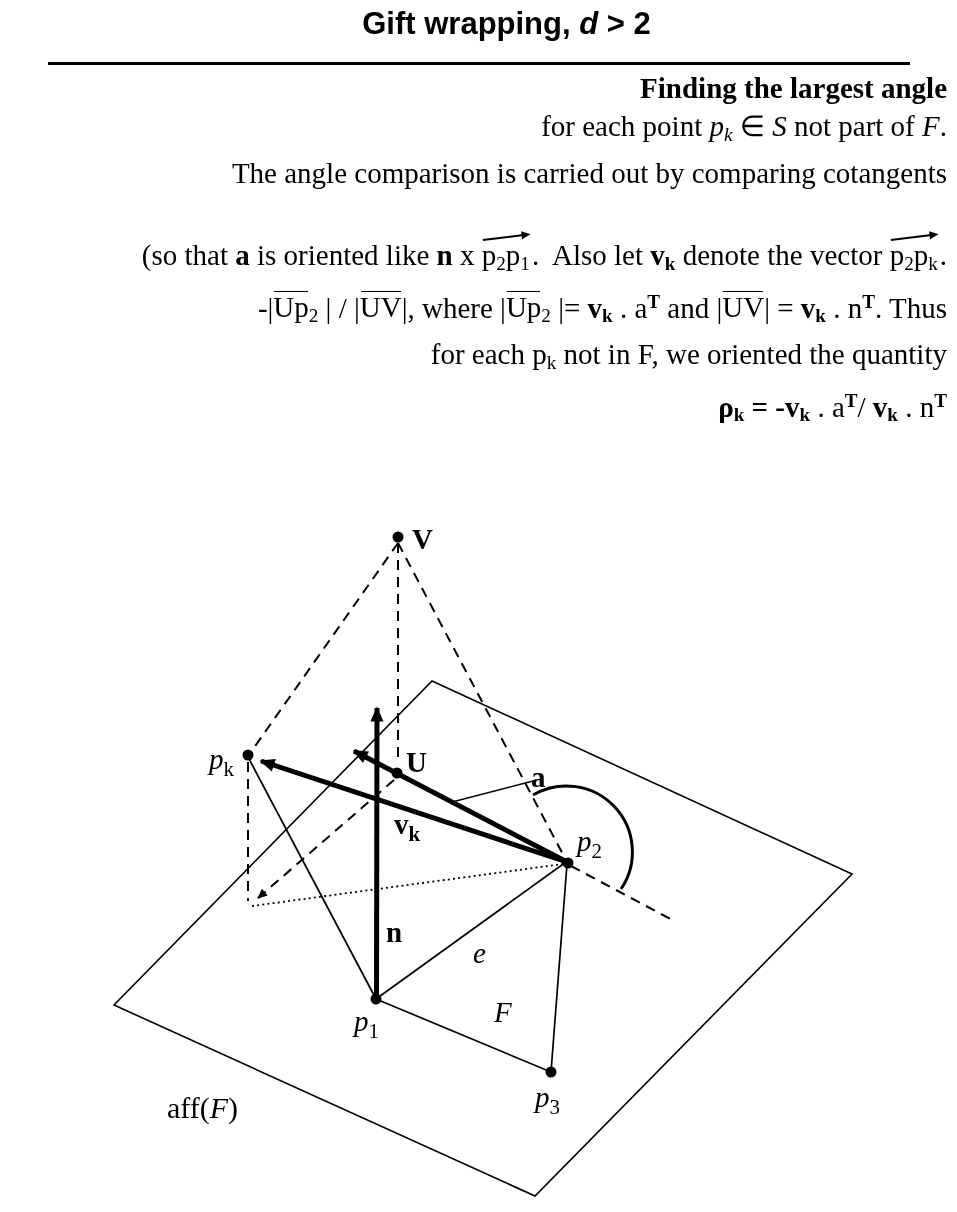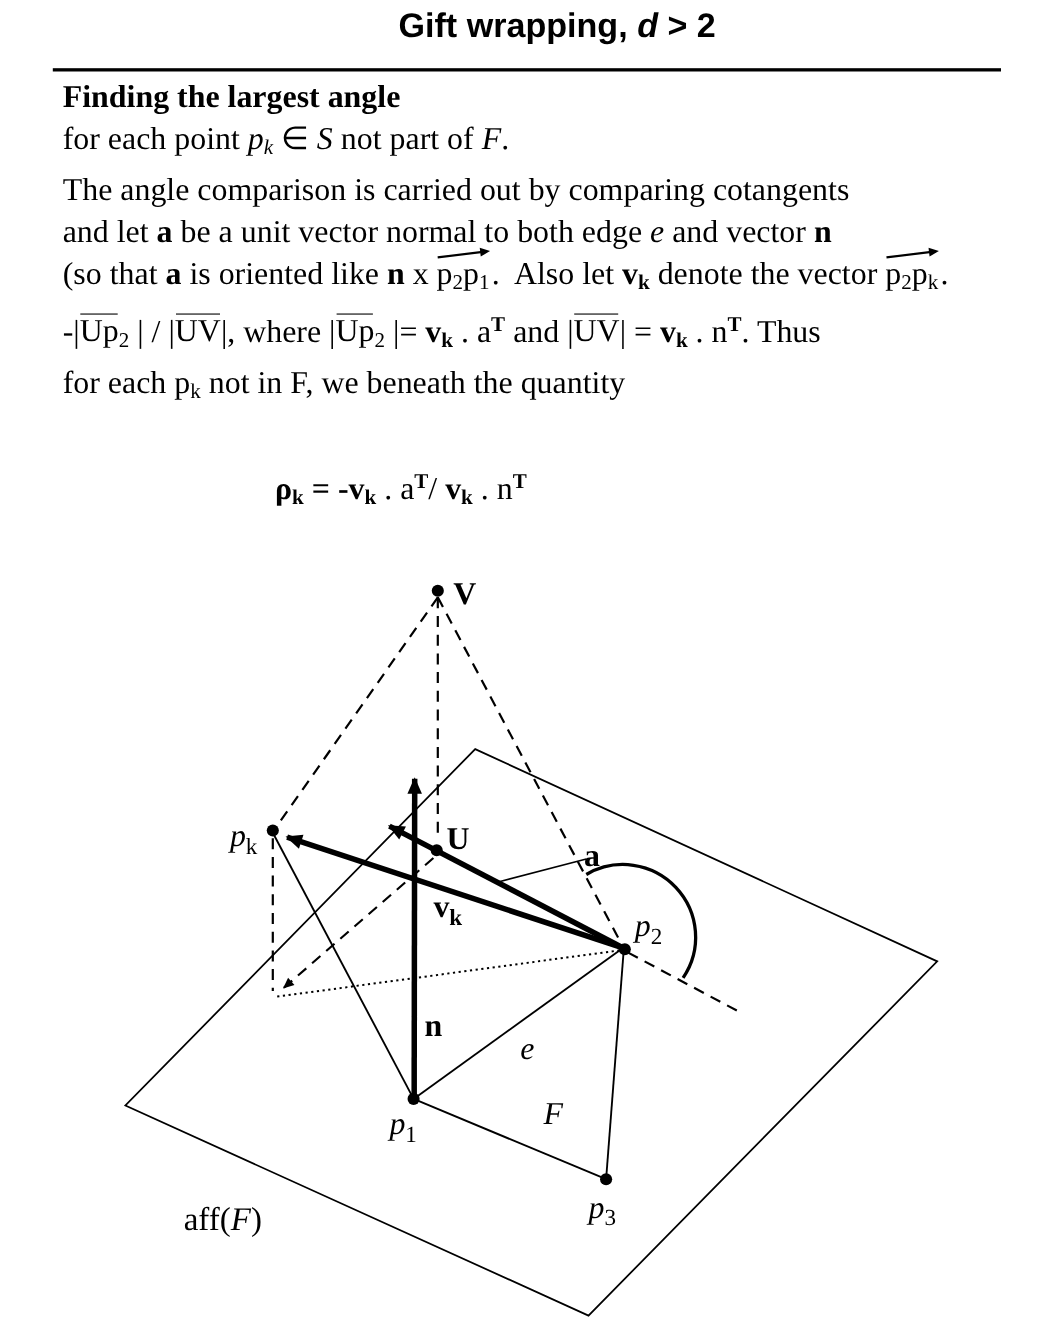--- a/index.html
+++ b/index.html
@@ -2,54 +2,53 @@
 <html><head>
 <meta charset="utf-8">
 <style>
   html,body{margin:0;padding:0;}
   body{width:957px;height:1212px;background:#ffffff;color:#000;position:relative;
        font-family:"Liberation Serif",serif;overflow:hidden;}
   .title{position:absolute;top:6px;left:0;width:957px;text-align:center;
          font-family:"Liberation Sans",sans-serif;font-weight:bold;font-size:31px;margin-left:28px;}
   .title .var{font-style:italic;}
   .rule{position:absolute;left:48px;top:62px;width:862px;height:2.5px;background:#000;}
-  .textblock{position:absolute;left:57px;top:69px;width:890px;font-size:29px;line-height:38px;}
+  .textblock{position:absolute;left:57px;top:69px;width:890px;font-size:29px;line-height:38px;text-align:right;}
   .heading{font-weight:bold;}
   .bline{white-space:nowrap;}
-  .indent{padding-left:193px;margin-top:44px;}
+  .indent{padding-left:193px;}
   .b{font-weight:bold}
   .i{font-style:italic}
   .sub{font-size:0.66em;vertical-align:-0.25em}
   .sup{font-size:0.66em;vertical-align:0.5em}
   .ov{display:inline-block;position:relative;}
   .ov::before{content:"";position:absolute;left:1px;right:1px;top:3px;border-top:1.8px solid #000;}
-  .oarr{display:inline-block;position:relative;padding-right:2px;}
+  .oarr{display:inline-block;position:relative;padding-right:2px;margin-top:44px;}
   .oarr .arr{position:absolute;left:1px;right:4px;top:3px;height:0;border-top:2px solid #000;
              transform:rotate(-7deg);transform-origin:left bottom;}
   .oarr .arr::after{content:"";position:absolute;right:-3px;top:-5.2px;width:0;height:0;
              border-left:9px solid #000;border-top:4.2px solid transparent;border-bottom:4.2px solid transparent;}
   svg{position:absolute;left:0;top:0;}
   svg text{font-family:"Liberation Serif",serif;fill:#000;}
 </style>
 </head>
 <body>
 
 <div class="title"><span>Gift wrapping, </span><span class="var">d</span><span> &gt; 2</span></div>
 
 <div class="rule"></div>
 
 <div class="textblock">
   <div class="bline heading">Finding the largest angle</div>
   <div>
       <div class="bline"><span>for each point </span><span class="i">p</span><span class="sub i">k</span><span> ∈ </span><span class="i">S</span><span> not part of </span><span class="i">F</span><span>.</span></div>
       <div class="bline"><span>The angle comparison is carried out by comparing cotangents</span></div>
-      <div class="bline"><span>and let </span><span class="b">a</span><span> be a unit vector normal to both edge </span><span class="i">e</span><span> and vector </span><span class="b">n</span></div>
       <div class="bline"><span>(so that </span><span class="b">a</span><span> is oriented like </span><span class="b">n</span><span> x </span><span class="oarr"><span>p</span><span class="sub">2</span><span>p</span><span class="sub">1</span><span class="arr"></span></span><span>.&nbsp; Also let </span><span class="b">v</span><span class="sub b">k</span><span> denote the vector </span><span class="oarr"><span>p</span><span class="sub">2</span><span>p</span><span class="sub">k</span><span class="arr"></span></span><span>.</span></div>
       <div class="bline"><span>-|</span><span class="ov"><span>Up</span></span><span class="sub">2</span><span> | / |</span><span class="ov"><span>UV</span></span><span>|, where |</span><span class="ov"><span>Up</span></span><span class="sub">2</span><span> |= </span><span class="b">v</span><span class="sub b">k</span><span> . a</span><span class="sup b">T</span><span> and |</span><span class="ov"><span>UV</span></span><span>| = </span><span class="b">v</span><span class="sub b">k</span><span> . n</span><span class="sup b">T</span><span>. Thus</span></div>
-      <div class="bline"><span>for each p</span><span class="sub">k</span><span> not in F, we beneath the quantity</span></div>
+      <div class="bline"><span>for each p</span><span class="sub">k</span><span> not in F, we oriented the quantity</span></div>
       <div class="bline indent"><span class="b">ρ</span><span class="sub b">k</span><span class="b"> = -</span><span class="b">v</span><span class="sub b">k</span><span> . a</span><span class="sup b">T</span><span>/ </span><span class="b">v</span><span class="sub b">k</span><span> . n</span><span class="sup b">T</span></div>
     </div>
 </div>
 
 <svg width="957" height="1212" viewBox="0 0 957 1212">
   <defs>
     <marker id="ahThick" viewBox="0 0 10 10" refX="9" refY="5" markerWidth="21" markerHeight="15" orient="auto" markerUnits="userSpaceOnUse">
       <path d="M0,0.6 L10,5 L0,9.4 z"></path>
     </marker>
     <marker id="ahThin" viewBox="0 0 10 10" refX="9" refY="5" markerWidth="13" markerHeight="10" orient="auto" markerUnits="userSpaceOnUse">

